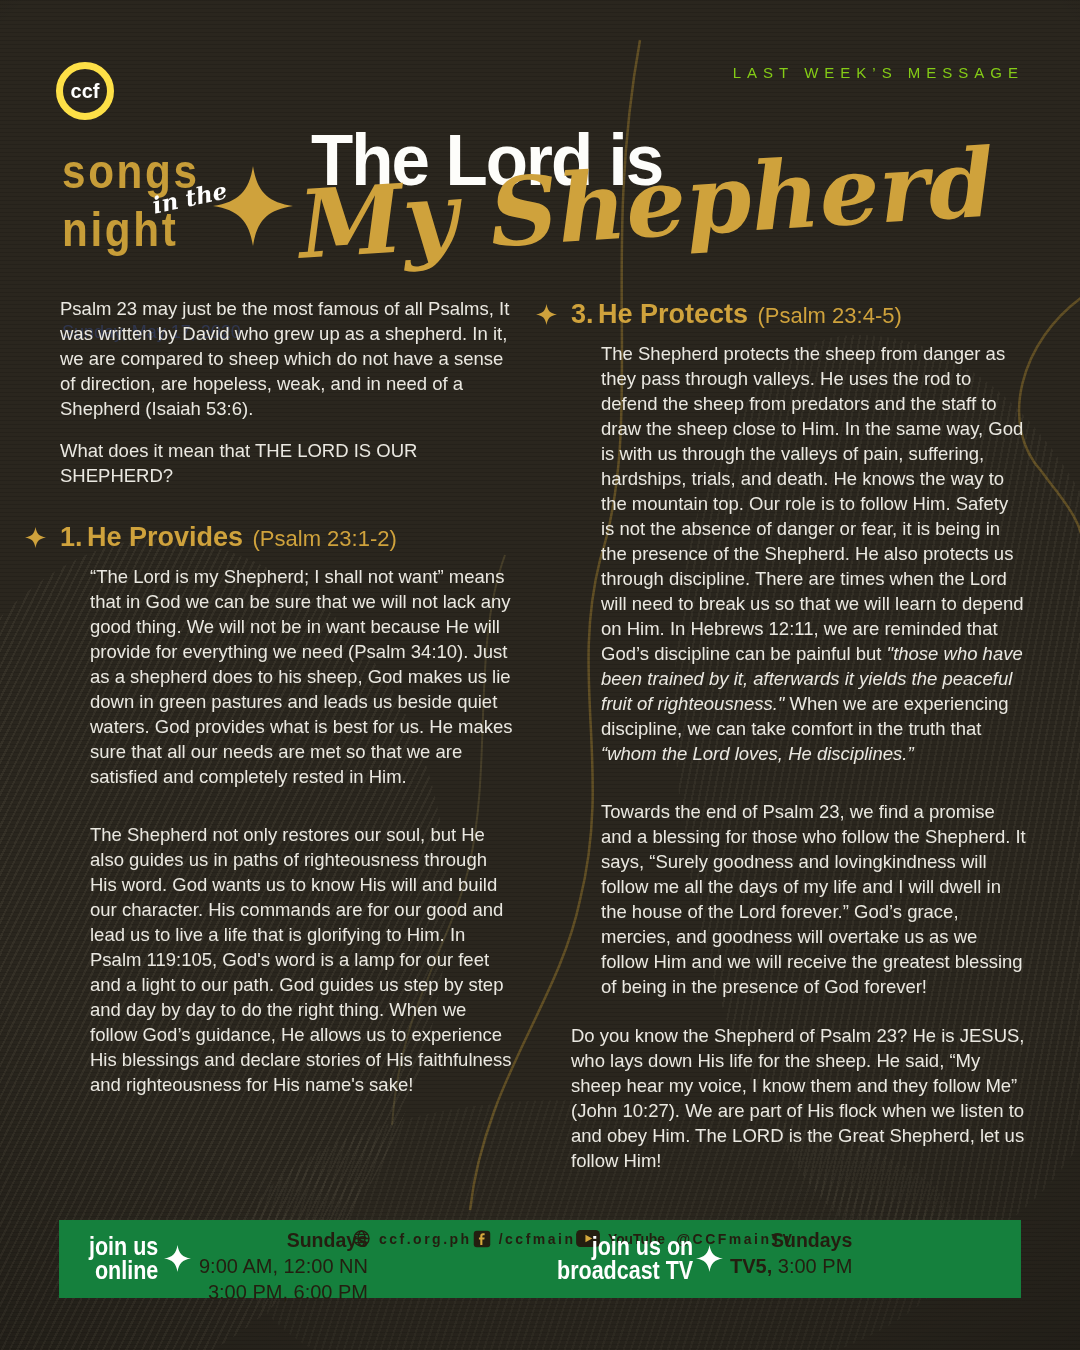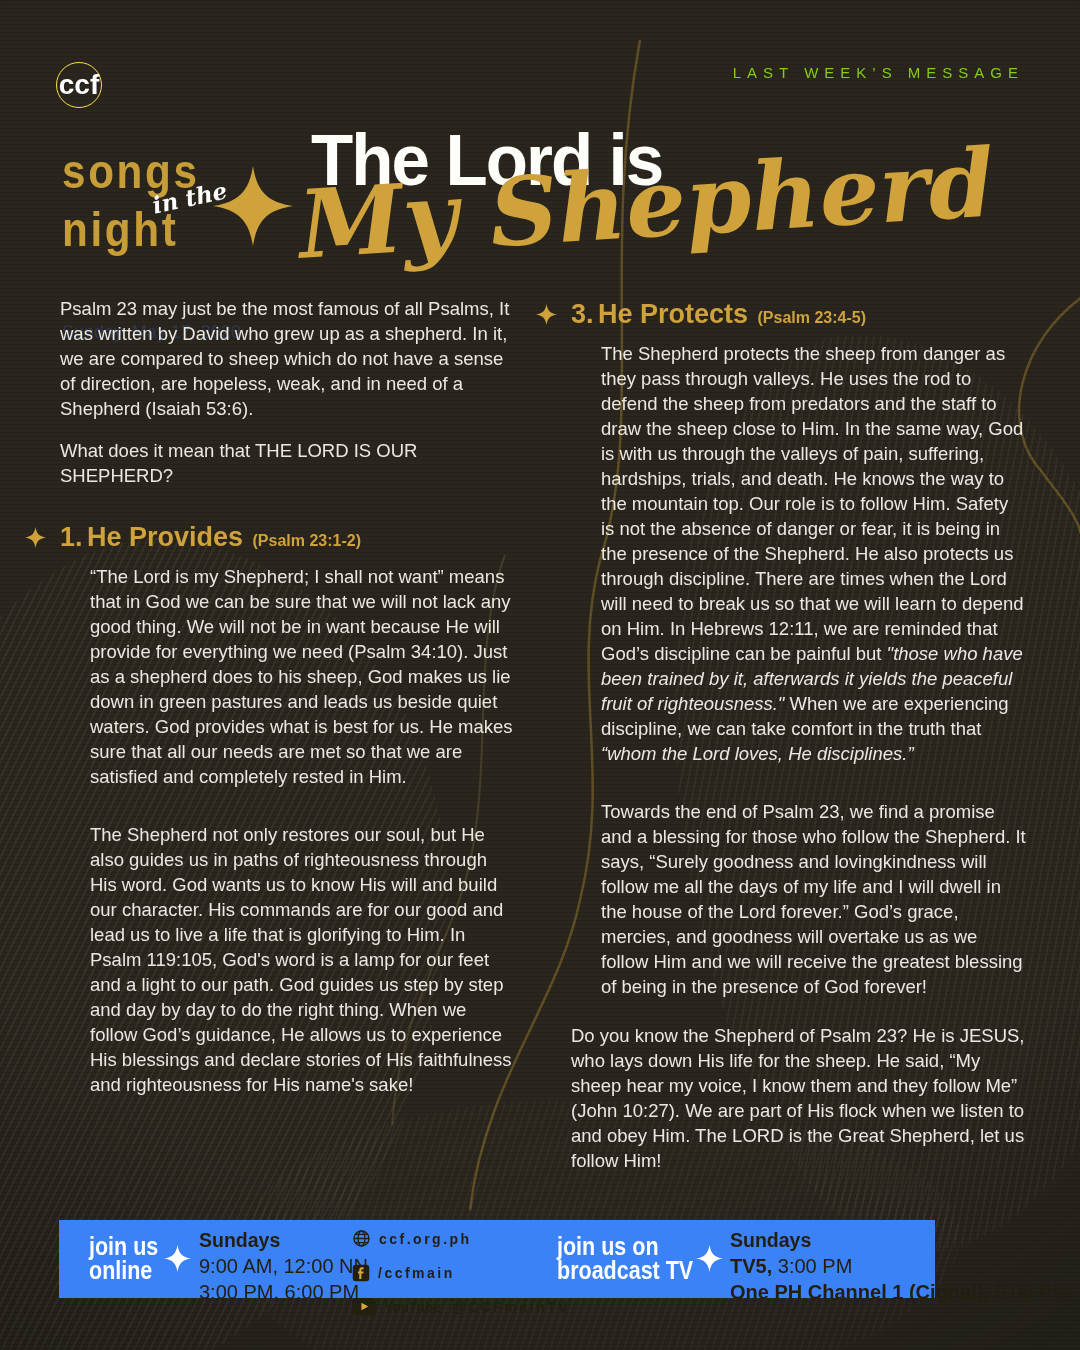--- a/index.html
+++ b/index.html
@@ -16,22 +16,22 @@
     background:radial-gradient(120% 95% at 50% 38%,transparent 55%,rgba(0,0,0,.38) 100%);}
   .etch{position:absolute;z-index:0;pointer-events:none;
     background:repeating-linear-gradient(108deg,rgba(186,176,146,.13) 0 2px,transparent 2px 7px);
     border-radius:45% 55% 60% 40% / 50% 45% 55% 50%;}
   .etch1{left:-140px;top:540px;width:580px;height:860px;transform:rotate(8deg);opacity:.6;}
   .etch2{left:680px;top:330px;width:480px;height:920px;transform:rotate(-7deg);opacity:.5;}
   .etch3{left:240px;top:1100px;width:720px;height:300px;opacity:.38;}
   .decor-svg{position:absolute;left:0;top:0;z-index:0;pointer-events:none;}
   
   .ccf-logo{position:absolute;left:56px;top:62px;width:44px;height:44px;z-index:2;
-    border:1px solid #fde047;border-radius:50%;display:flex;align-items:center;justify-content:center;
-    color:#fff;font-weight:700;font-size:28px;letter-spacing:0;}
+    border:7px solid #fde047;border-radius:50%;display:flex;align-items:center;justify-content:center;
+    color:#fff;font-weight:700;font-size:20px;letter-spacing:0;}
   .badge{position:absolute;top:64px;right:56px;z-index:2;color:#84cc16;
     font-size:15px;letter-spacing:6px;font-weight:400;white-space:nowrap;}
   .series{position:absolute;left:62px;top:148px;z-index:2;width:220px;}
   .series .w{display:block;color:#c79d38;font-weight:800;font-size:48px;line-height:1;
     letter-spacing:3px;transform:scaleX(.88);transform-origin:left;}
   .series .w3{margin-top:10px;}
   .series .w2{position:absolute;left:90px;top:36px;color:#fff;z-index:3;
     font-family:"DejaVu Serif",serif;font-style:italic;font-weight:700;font-size:23px;
     transform:rotate(-12deg);white-space:nowrap;}
   .spark{position:absolute;z-index:2;}
@@ -50,40 +50,40 @@
   .col-left{left:60px;top:296px;}
   .col-right{left:571px;top:300px;}
   .body-txt{font-size:18.5px;line-height:25px;color:#eae8e1;margin:0;}
   .it{font-style:italic;}
   .intro-p{margin-bottom:17px;}
   .intro-q{margin-bottom:35px;}
   .section{position:relative;margin-bottom:33px;}
   .sec-head{position:relative;margin-bottom:12px;color:#cfa23c;line-height:1.08;}
   .sec-star{position:absolute;left:-35px;top:4px;width:21px;height:21px;color:#cfa23c;}
   .sec-num,.sec-title{font-size:27px;font-weight:700;}
-  .sec-ref{font-size:16px;font-weight:700;margin-left:5px;}
+  .sec-ref{font-size:22px;font-weight:400;margin-left:5px;}
   .sec-ref-line{display:block;margin-left:33px;font-size:21.5px;font-weight:700;margin-top:2px;}
   .sec-body{padding-left:30px;}
   .closing{margin-top:0;}
   
-  .bar{position:absolute;left:59px;top:1220px;width:876px;height:78px;background:#3b82f6;z-index:3;}
+  .bar{position:absolute;left:59px;top:1220px;width:962px;height:78px;background:#15803d;z-index:3;text-align:right;}
   .f-label{position:absolute;color:#fff;font-weight:800;font-size:25px;line-height:.95;
     transform:scaleX(.86);transform-origin:left top;white-space:nowrap;}
   .label-online{left:30px;top:15px;}
   .label-bcast{left:498px;top:15px;}
   .spark-bar{position:absolute;width:27px;height:27px;color:#fff;}
   .spark-online{left:105px;top:25px;}
   .spark-bcast{left:637px;top:25px;}
   .f-sched{position:absolute;color:#241e10;}
   .sched-online{left:140px;top:10px;}
   .sched-bcast{left:671px;top:10px;}
   .f-day{font-weight:800;font-size:19.5px;line-height:1.1;margin-bottom:3px;}
   .f-time{font-size:20px;font-weight:500;line-height:1.28;white-space:nowrap;}
   .f-time .b{font-weight:800;}
-  .links{position:absolute;left:293px;top:9px;display:flex;flex-direction:column;gap:16px;}
+  .links{position:absolute;left:293px;top:9px;display:flex;flex-direction:row;gap:1px;}
   .link-row{display:flex;align-items:center;gap:8px;color:#241e10;
     font-size:14px;letter-spacing:2.5px;font-weight:700;white-space:nowrap;}
   .link-row svg{flex:0 0 auto;}
   .yt-word{font-size:15px;letter-spacing:0;font-weight:800;transform:scaleX(.92);transform-origin:left center;margin-right:-2px;}
 </style>
 </head>
 <body>
 
 <div class="page">
 
@@ -215,19 +215,16 @@
     </div>
     <svg class="spark-bar spark spark-bcast" viewBox="0 0 100 100">
         <use href="#sparkle"></use>
       </svg>
 
     <div class="f-sched sched-bcast">
       <div class="f-day">Sundays</div>
       <div class="f-time">
         <span class="b">TV5,</span><span> 3:00 PM</span>
       </div>
-      <div class="f-time">
-        <span class="b">One PH Channel 1 (Cignal),</span><span> 8:00 PM</span>
-      </div>
     </div>
 
   </div>
 </div>
 
 </body></html>

